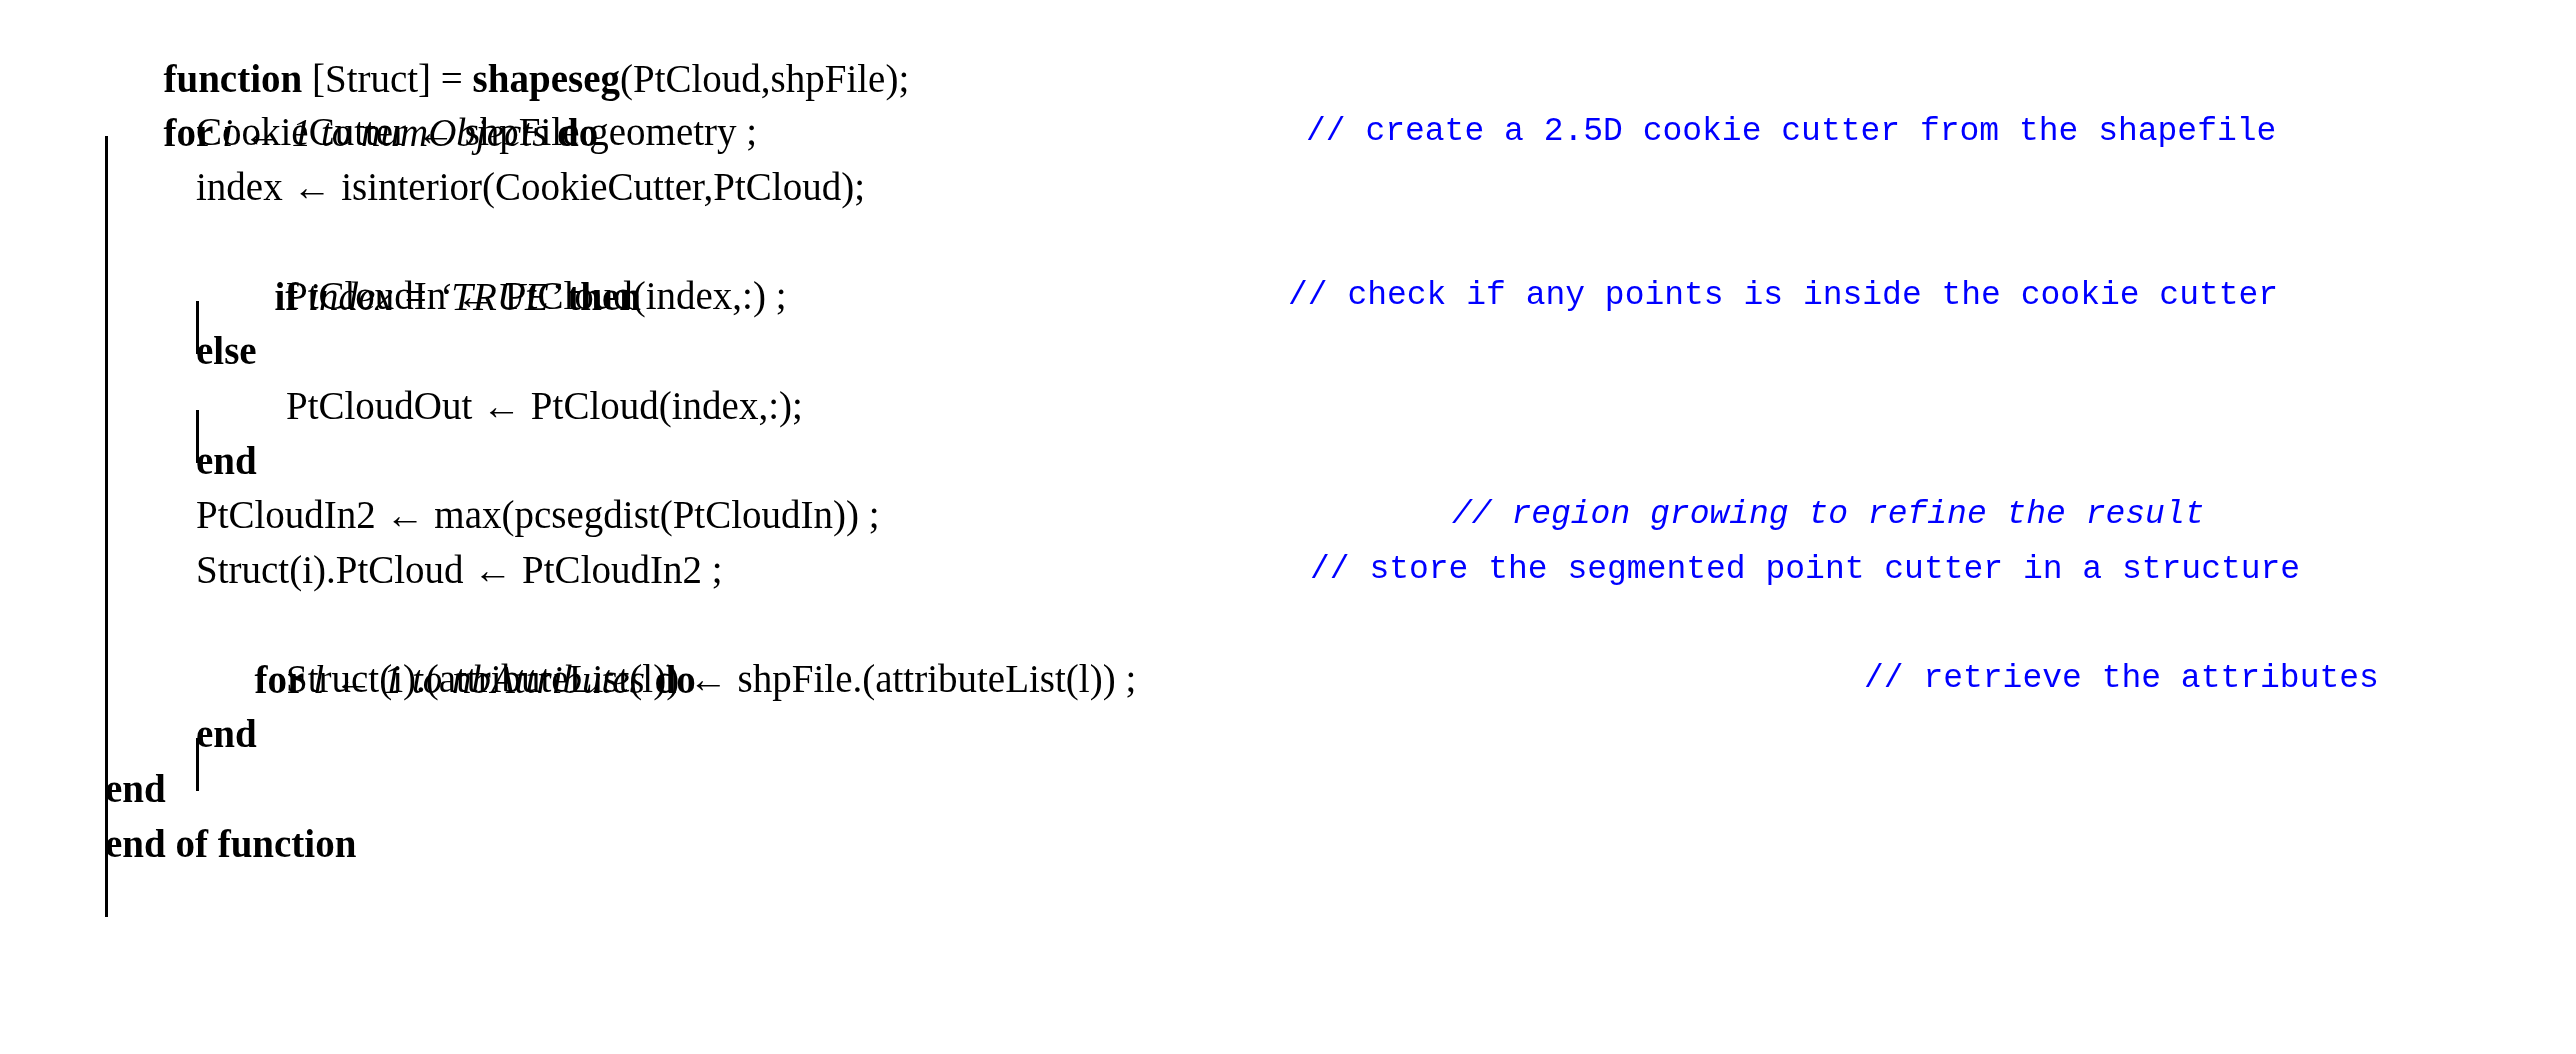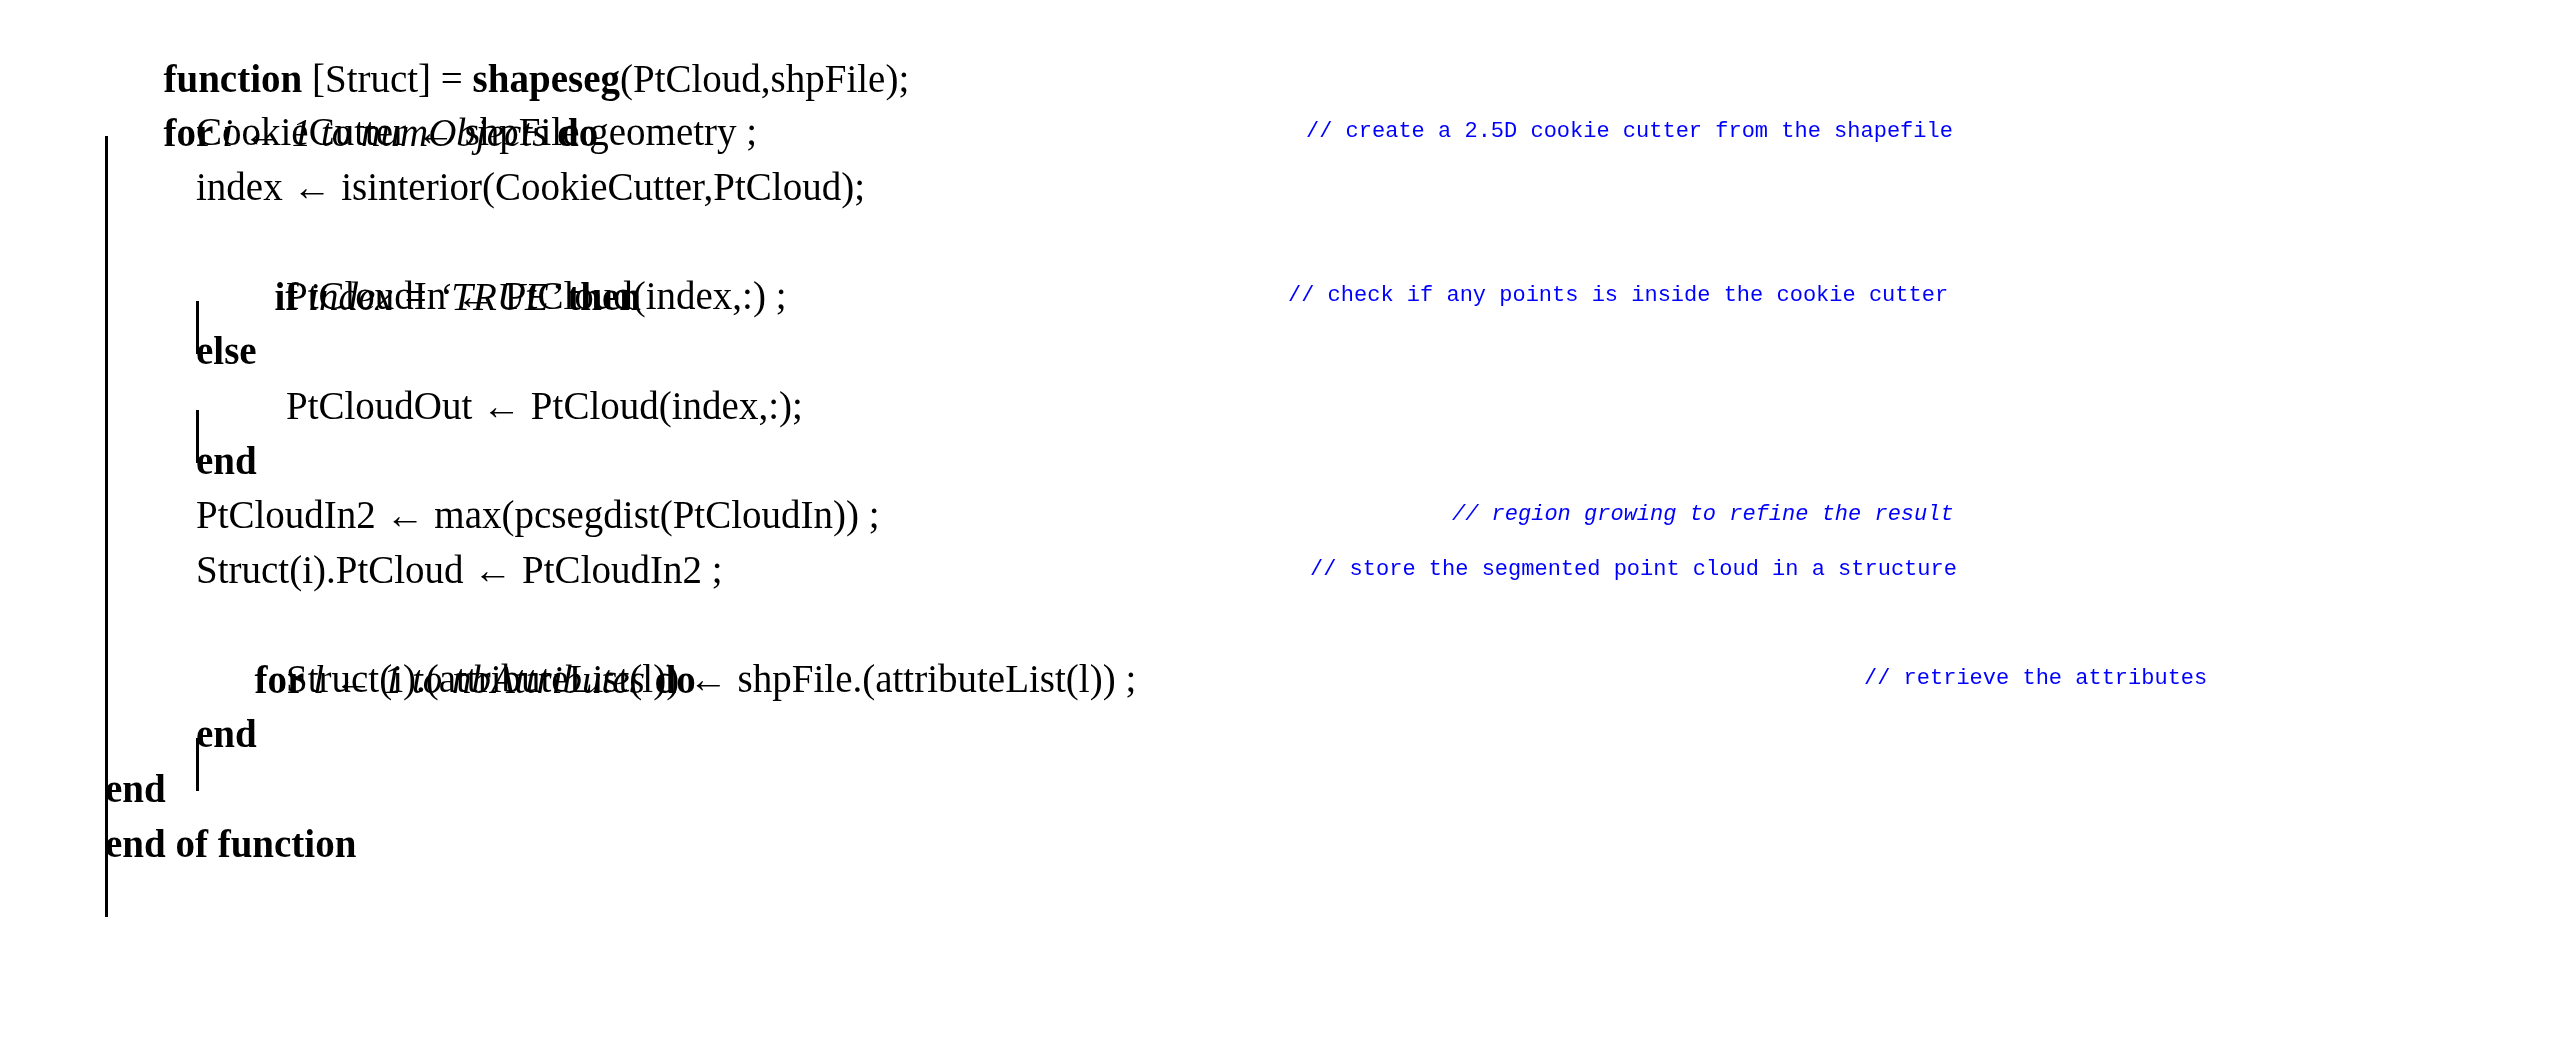--- a/index.html
+++ b/index.html
@@ -41,21 +41,21 @@
   .kw {
     font-weight: bold;
   }
   .var {
     font-style: italic;
   }
 
   .comment {
     position: absolute;
     font-family: "Liberation Mono", "DejaVu Sans Mono", monospace;
-    font-size: 22px;
+    font-size: 33px;
     color: #0000ff;
     line-height: 55px;
     white-space: pre;
     letter-spacing: 0px;
   }
 
   .indent-bar {
     position: absolute;
     width: 2.9px;
     background: #000000;
@@ -115,21 +115,21 @@
     <span class="code kw" style="left:196px;">end</span>
   </div>
 
   <div class="code-line" style="top:487px;">
     <span class="code" style="left:196px;">PtCloudIn2 ← max(pcsegdist(PtCloudIn)) ;</span>
     <span class="comment" style="left:1452px;font-style:italic;">// region growing to refine the result</span>
   </div>
 
   <div class="code-line" style="top:542px;">
     <span class="code" style="left:196px;">Struct(i).PtCloud ← PtCloudIn2 ;</span>
-    <span class="comment" style="left:1310px;">// store the segmented point cloud in a structure</span>
+    <span class="comment" style="left:1310px;">// store the segmented point cutter in a structure</span>
   </div>
 
   <div class="code-line" style="top:597px;">
     <span class="code" style="left:196px;">
       <span class="kw">for </span><span class="var">l ← 1 to nbAttributes </span><span class="kw">do</span>
     </span>
   </div>
 
   <div class="code-line" style="top:651px;">
     <span class="code" style="left:286px;">Struct(i).(attributeList(l)) ← shpFile.(attributeList(l)) ;</span>

